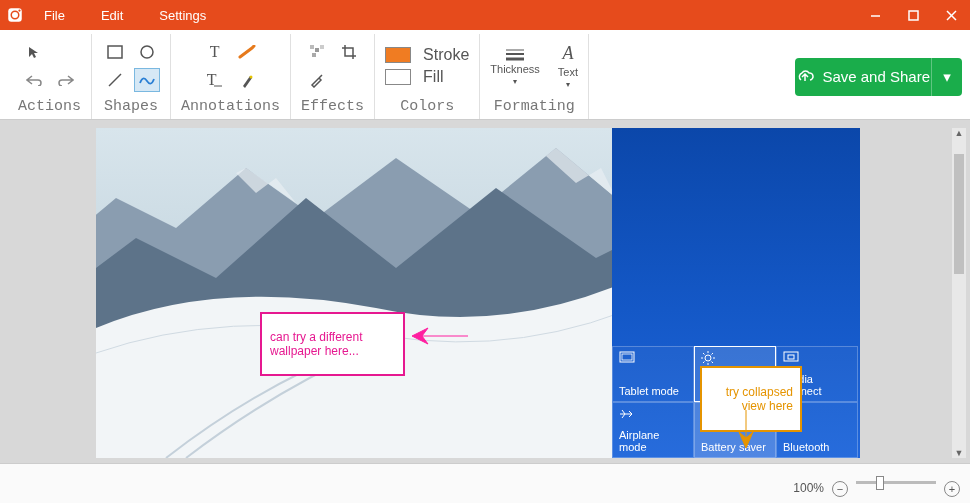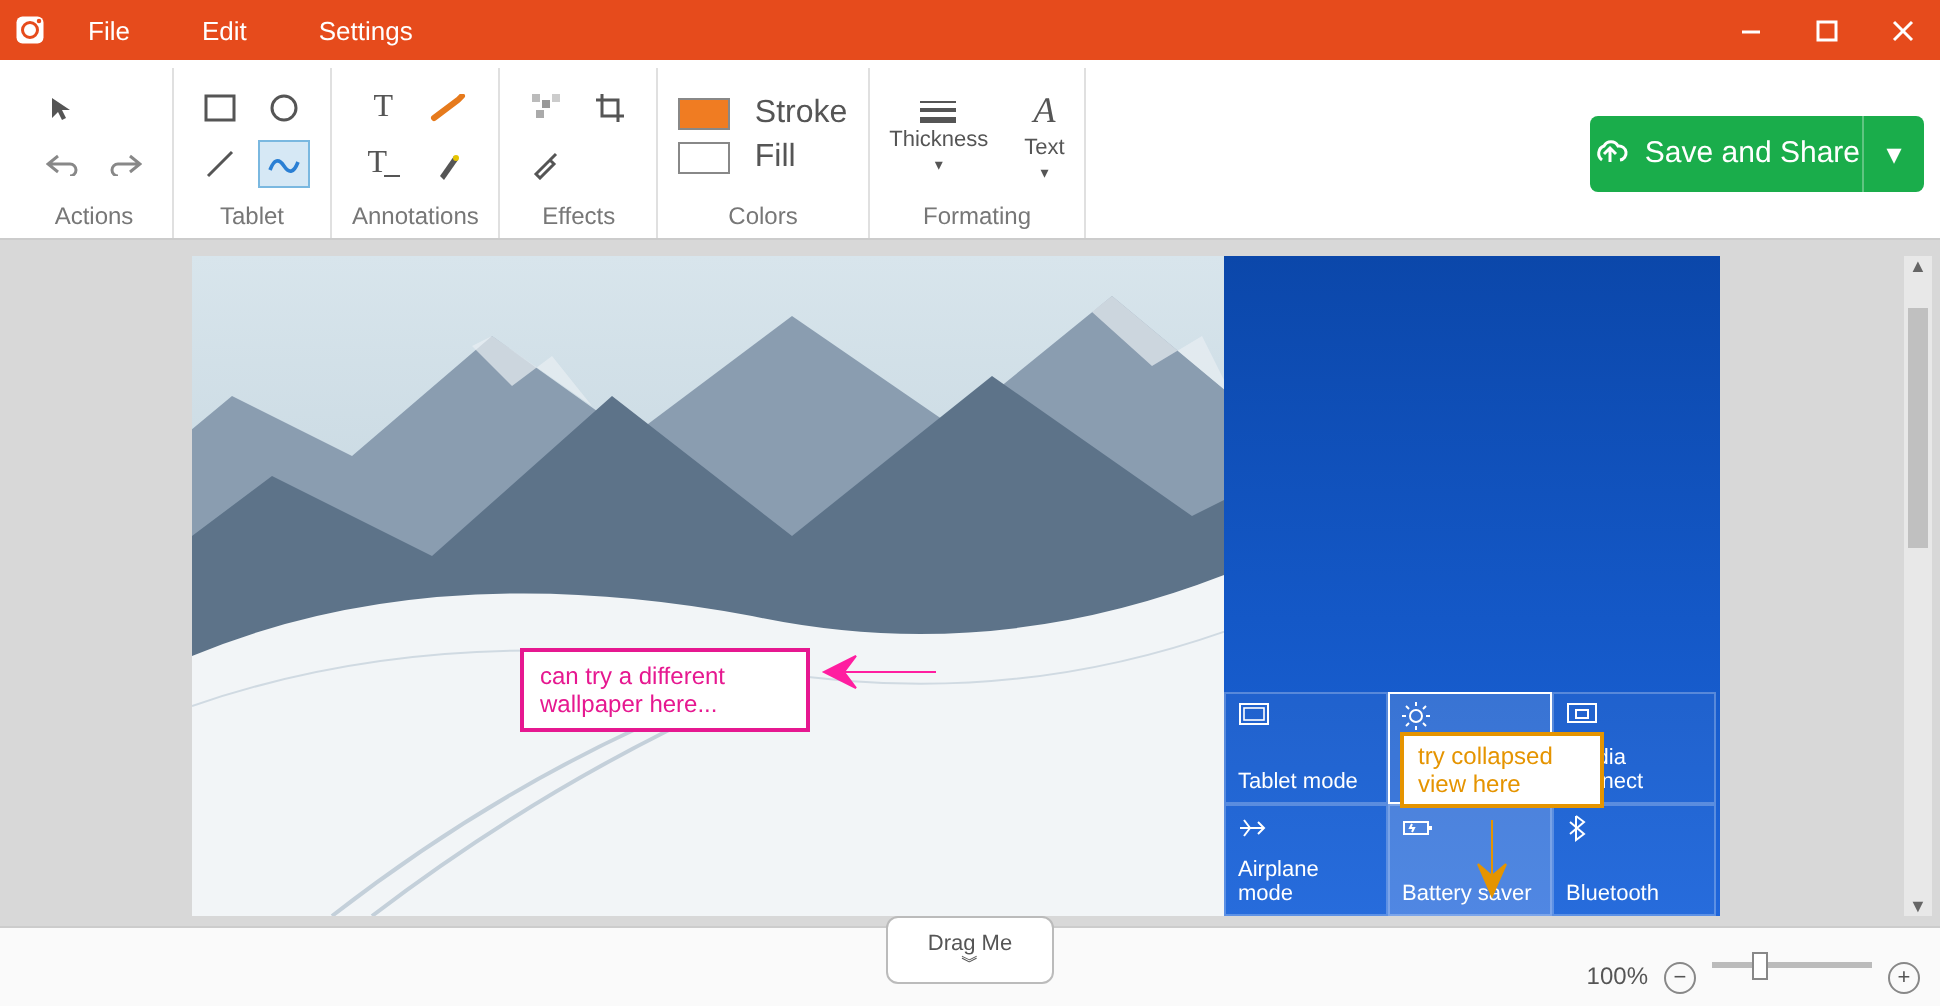--- a/index.html
+++ b/index.html
@@ -13,21 +13,21 @@
 .titlebar .menus span { padding: 4px 8px; cursor: default; }
 .titlebar .winctrls { margin-left: auto; display: flex; }
 .titlebar .winctrls div { width: 38px; height: 30px; display: flex; align-items: center; justify-content: center; }
 
 
 .ribbon { height: 90px; background: #fff; border-bottom: 1px solid #ccc; display: flex; padding: 4px 8px 0 8px; }
 .group { display: flex; flex-direction: column; align-items: center; padding: 2px 10px 4px 10px; border-right: 1px solid #e0e0e0; }
 .group:last-child { border-right: none; }
 .group .tools { display: flex; flex-direction: column; gap: 4px; flex: 1; justify-content: center; }
 .group .tools .row { display: flex; gap: 6px; align-items: center; }
-.group .glabel { font-size: 12px; color: #777; margin-top: 2px; }
+.group .glabel { font-size: 15px; color: #777; margin-top: 2px; font-family: Liberation Mono, monospace; }
 .tool { width: 26px; height: 24px; display: flex; align-items: center; justify-content: center; border: 1px solid transparent; }
 .tool.sel { background: #d6e8f5; border: 1px solid #7ab8e0; }
 .swatch { width: 26px; height: 16px; border: 1px solid #888; }
 .colortxt { font-size: 16px; color: #555; margin-left: 6px; }
 .fmt { display: flex; flex-direction: column; align-items: center; font-size: 11px; color: #555; gap: 2px; }
 
 .savebtn { margin-left: auto; align-self: center; height: 38px; display: flex; align-items: center; background: #1aad4b; color: #fff; border-radius: 4px; font-size: 15px; }
 .savebtn .main { padding: 0 1px; display: flex; align-items: center; gap: 8px; border-right: 1px solid rgba(255,255,255,0.3); height: 100%; }
 .savebtn .chev { width: 30px; text-align: center; }
 
@@ -48,23 +48,23 @@
 
 .panel { position: absolute; right: 0; top: 0; width: 248px; height: 330px; background: linear-gradient(180deg,#0b47aa 0%,#1458c7 55%,#1f66db 100%); color: #fff; font-size: 11px; }
 .tilegrid { position: absolute; left: 0; bottom: 0; display: grid; grid-template-columns: repeat(3,82px); grid-auto-rows: 56px; }
 .tile { border: 1px solid rgba(255,255,255,0.25); padding: 4px 6px; display: flex; flex-direction: column; justify-content: space-between; background: rgba(255,255,255,0.04); }
 .tile.hi { background: rgba(255,255,255,0.15); border: 1.5px solid #fff; }
 .tile.hi2 { background: rgba(255,255,255,0.22); justify-content: space-between; }
 .tile .ticon { font-size: 13px; }
 .tile .tlabel { font-size: 11px; }
 
 
-.callout1 { position: absolute; left: 260px; top: 192px; width: 145px; background: #fff; border: 2px solid #e61890; color: #e61890; font-size: 12px; padding: 5px 8px; margin-top: 12px; }
+.callout1 { position: absolute; left: 260px; top: 192px; width: 145px; background: #fff; border: 2px solid #e61890; color: #e61890; font-size: 12px; padding: 16px 8px; }
 .arrow1 { position: absolute; left: 410px; top: 204px; }
-.callout2 { position: absolute; left: 700px; top: 246px; width: 102px; background: #fff; border: 2px solid #e59400; color: #e59400; font-size: 12px; padding: 3px 7px; }
+.callout2 { position: absolute; left: 700px; top: 246px; width: 102px; background: #fff; border: 2px solid #e59400; color: #e59400; font-size: 12px; padding: 17px 7px; text-align: right; }
 .arrow2 { position: absolute; left: 735px; top: 288px; }
 
 
 .bottom { position: relative; height: 40px; background: #fafafa; border-top: 1px solid #ccc; display: flex; align-items: center; }
 .dragme { position: absolute; left: 50%; top: -6px; transform: translateX(-50%); width: 84px; height: 34px; background: #fff; border: 1px solid #bbb; border-radius: 6px; display: flex; flex-direction: column; align-items: center; justify-content: center; font-size: 11px; color: #555; }
 .zoom { position: absolute; right: 10px; bottom: 6px; display: flex; align-items: flex-start; gap: 8px; font-size: 12px; color: #555; }
 .zoom .track { width: 80px; height: 3px; background: #bbb; position: relative; }
 .zoom .track .hnd { position: absolute; left: 20px; top: -5px; width: 8px; height: 14px; background: #fff; border: 1px solid #888; }
 .zbtn { width: 16px; height: 16px; border: 1px solid #888; border-radius: 50%; display: flex; align-items: center; justify-content: center; font-size: 11px; }
 </style>
@@ -150,21 +150,21 @@
               <line x1="2" y1="14" x2="14" y2="2" stroke="#555" stroke-width="1.5"></line>
             </svg>
           </div>
         <div class="tool sel">
             <svg width="18" height="14">
               <path d="M2 10 Q5 2 9 8 T16 6" fill="none" stroke="#2a7fd4" stroke-width="1.8"></path>
             </svg>
           </div>
       </div>
     </div>
-    <div class="glabel">Tablet</div>
+    <div class="glabel">Shapes</div>
   </div>
 
   <div class="group">
     <div class="tools">
       <div class="row">
         <div class="tool">
             <span style="font-family:serif;font-size:16px;color:#555">T</span>
           </div>
         <div class="tool">
             <svg width="18" height="14">
@@ -351,24 +351,20 @@
     </svg>
 
   <div class="scrollbar">
     <span class="arr">▲</span>
     <div class="thumb"></div>
     <span class="arr" style="margin-top:auto">▼</span>
   </div>
 </div>
 
 <div class="bottom">
-  <div class="dragme">
-    <span>Drag Me</span>
-    <span style="font-size:9px;line-height:6px">︾</span>
-  </div>
   <div class="zoom">
     <span>100%</span>
     <div class="zbtn">−</div>
     <div class="track">
         <div class="hnd"></div>
       </div>
     <div class="zbtn">+</div>
   </div>
 </div>
 

